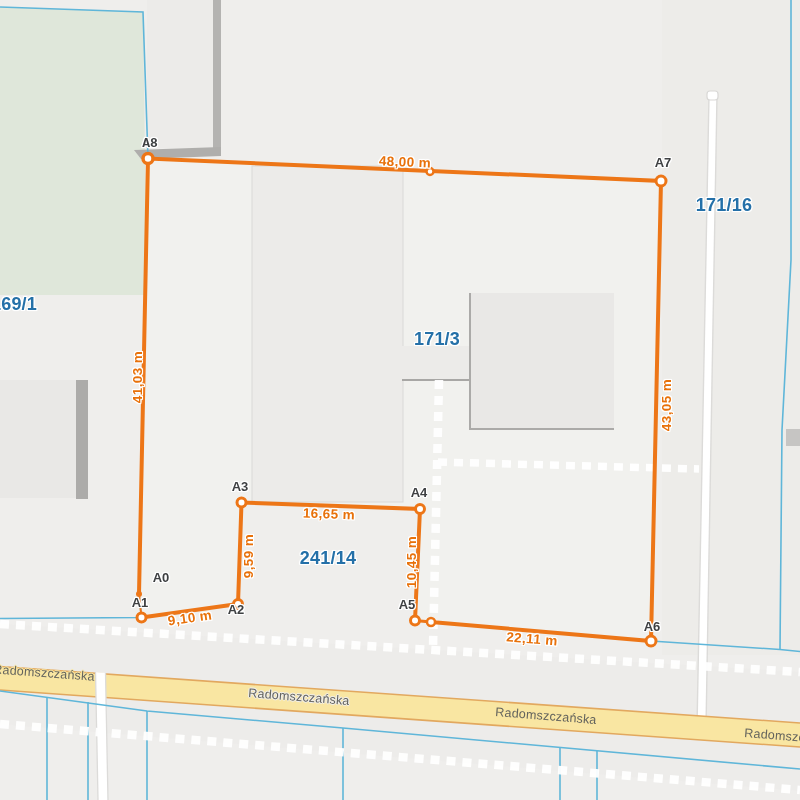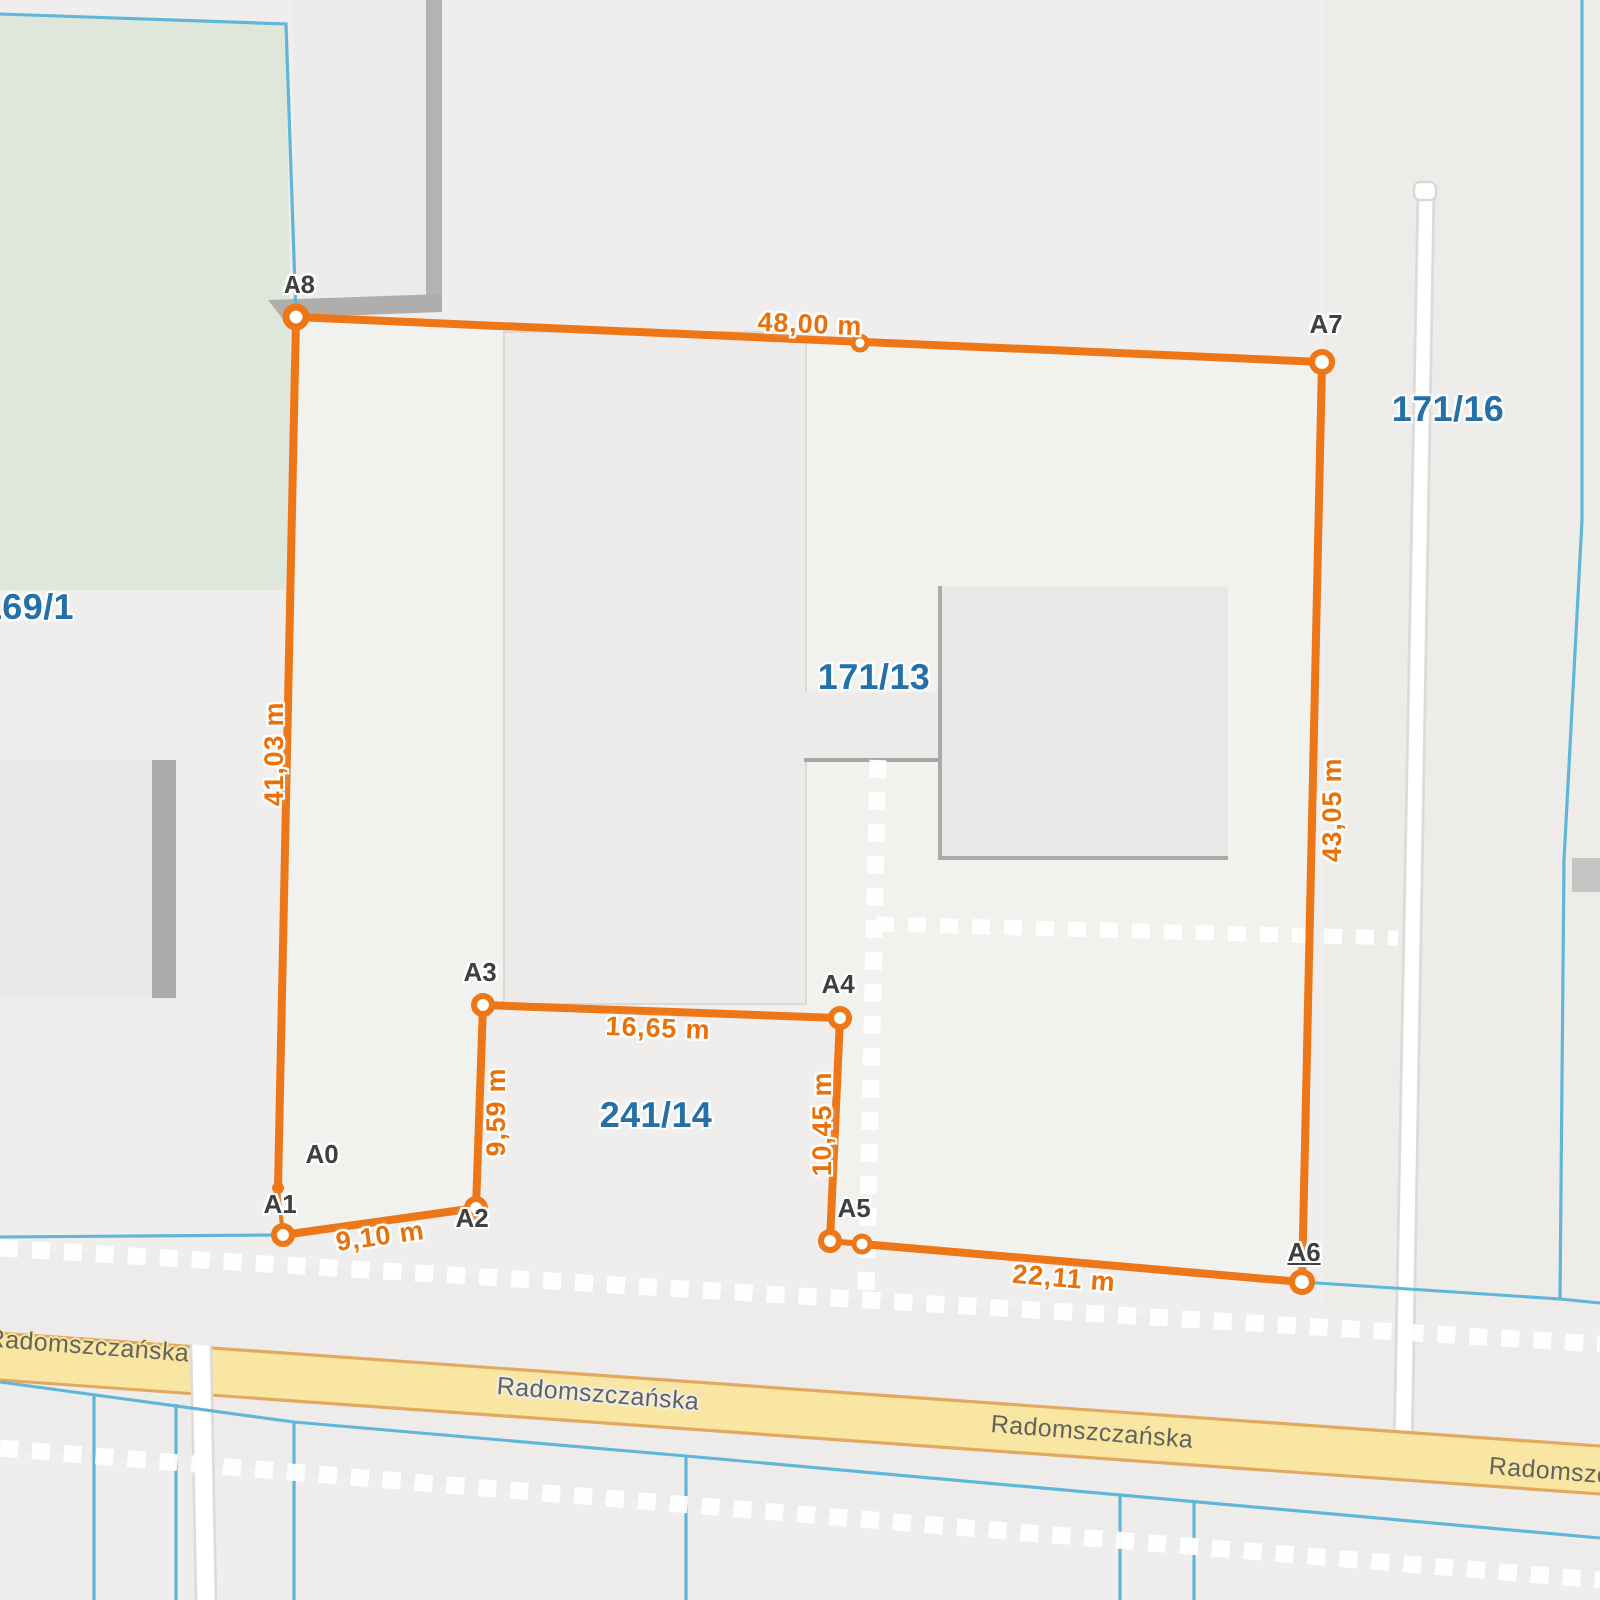--- a/index.html
+++ b/index.html
@@ -114,36 +114,36 @@
       <circle cx="148" cy="158.5" r="5" stroke-width="3.5"></circle>
       <circle cx="430" cy="171.5" r="3.5" stroke-width="2.5"></circle>
     </g>
   </svg>
 
   <div class="lbl vlabel halo" style="left:137px;top:577px;margin-left:24px;">A0</div>
   <div class="lbl vlabel halo" style="left:140px;top:602px;">A1</div>
   <div class="lbl vlabel halo" style="left:236px;top:589px;margin-top:20px;">A2</div>
   <div class="lbl vlabel halo" style="left:240px;top:486px;">A3</div>
   <div class="lbl vlabel halo" style="left:419px;top:492px;">A4</div>
-  <div class="lbl vlabel halo" style="left:427px;top:604px;text-align:center;">A5</div>
-  <div class="lbl vlabel halo" style="left:652px;top:626px;text-decoration:underline;">A6</div>
+  <div class="lbl vlabel halo" style="left:407px;top:604px;text-align:center;">A5</div>
+  <div class="lbl vlabel halo" style="left:652px;top:626px;">A6</div>
   <div class="lbl vlabel halo" style="left:663px;top:162px;">A7</div>
   <div class="lbl vlabel halo" style="left:150px;top:143px;font-family:Liberation Mono, monospace;">A8</div>
 
   <div class="lbl dlabel halo" style="left:190px;top:618px;--r:-8deg;">9,10 m</div>
   <div class="lbl dlabel halo" style="left:248px;top:556px;--r:-90deg;">9,59 m</div>
   <div class="lbl dlabel halo" style="left:329px;top:514px;--r:2.3deg;">16,65 m</div>
   <div class="lbl dlabel halo" style="left:411px;top:562px;--r:-90deg;">10,45 m</div>
   <div class="lbl dlabel halo" style="left:532px;top:639px;--r:4.8deg;">22,11 m</div>
   <div class="lbl dlabel halo" style="left:666px;top:405px;--r:-90deg;">43,05 m</div>
   <div class="lbl dlabel halo" style="left:405px;top:162px;--r:2.5deg;">48,00 m</div>
   <div class="lbl dlabel halo" style="left:137px;top:377px;--r:-90deg;">41,03 m</div>
 
   <div class="lbl plabel halo" style="left:14px;top:304px;">169/1</div>
-  <div class="lbl plabel halo" style="left:437px;top:339px;">171/13</div>
+  <div class="lbl plabel halo" style="left:437px;top:339px;">171/3</div>
   <div class="lbl plabel halo" style="left:328px;top:558px;">241/14</div>
   <div class="lbl plabel halo" style="left:724px;top:205px;">171/16</div>
 
   <div class="lbl rlabel" style="left:44px;top:673px;--r:4.3deg;">Radomszczańska</div>
   <div class="lbl rlabel offroad" style="left:299px;top:697px;--r:4.5deg;">Radomszczańska</div>
   <div class="lbl rlabel" style="left:546px;top:716px;--r:4.5deg;">Radomszczańska</div>
   <div class="lbl rlabel" style="left:795px;top:737px;--r:4.5deg;">Radomszczańska</div>
 </div>
 
 </body></html>

